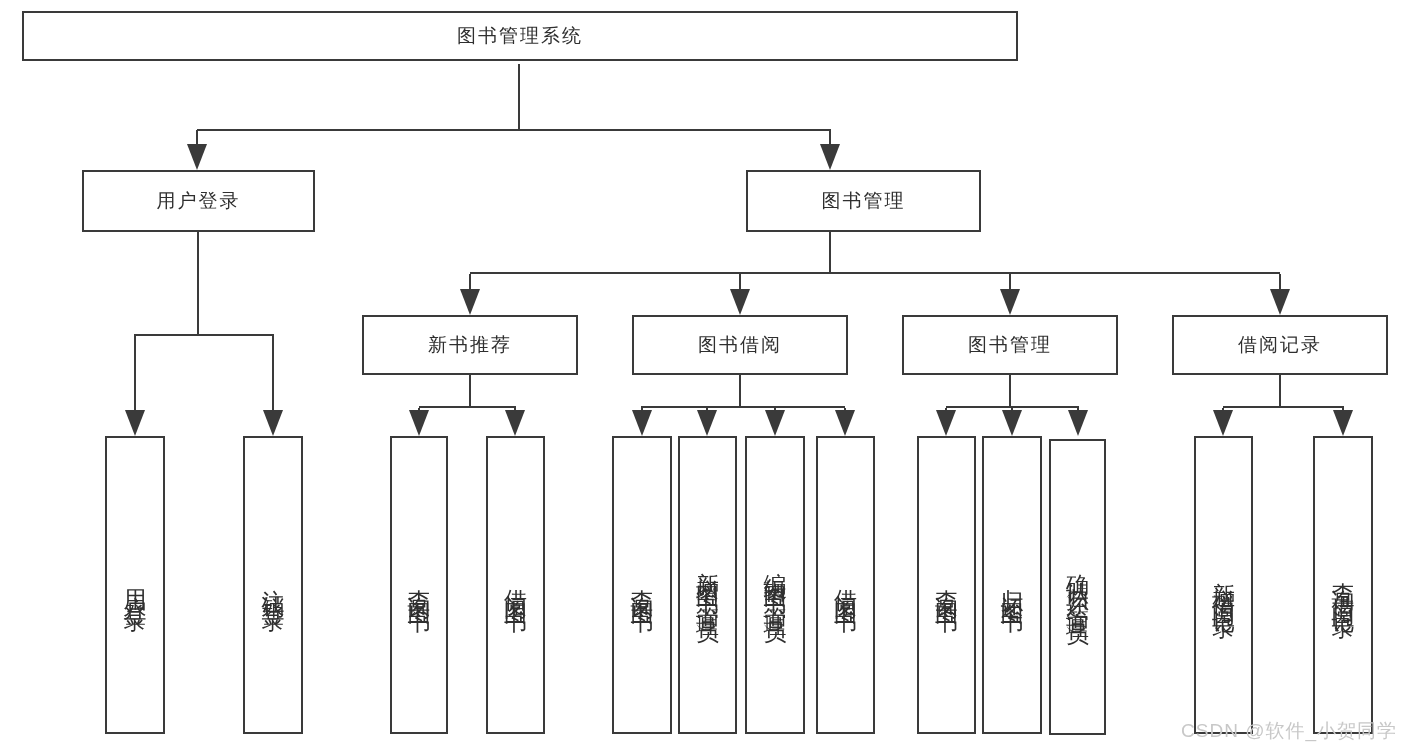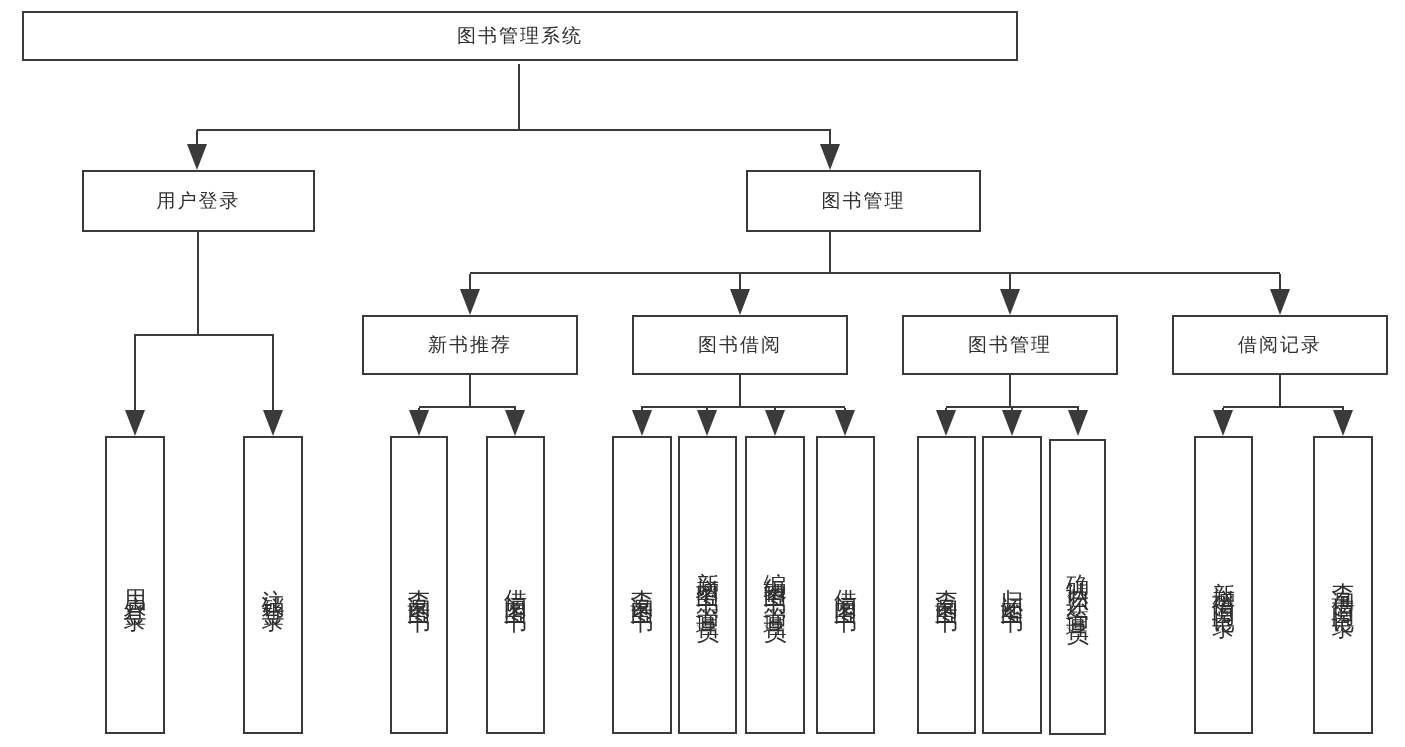--- a/index.html
+++ b/index.html
@@ -184,14 +184,15 @@
     <span class="vlabel">确认归还（管理员）</span>
   </div>
 
   <div class="vnode" style="left:1194px;top:436px;width:59px;height:298px;">
     <span class="vlabel">新增借阅记录</span>
   </div>
   <div class="vnode" style="left:1313px;top:436px;width:60px;height:298px;">
     <span class="vlabel">查询借阅记录</span>
   </div>
 
+  <div class="watermark">CSDN @软件_小贺同学</div>
 
 </div>
 
 </body></html>

